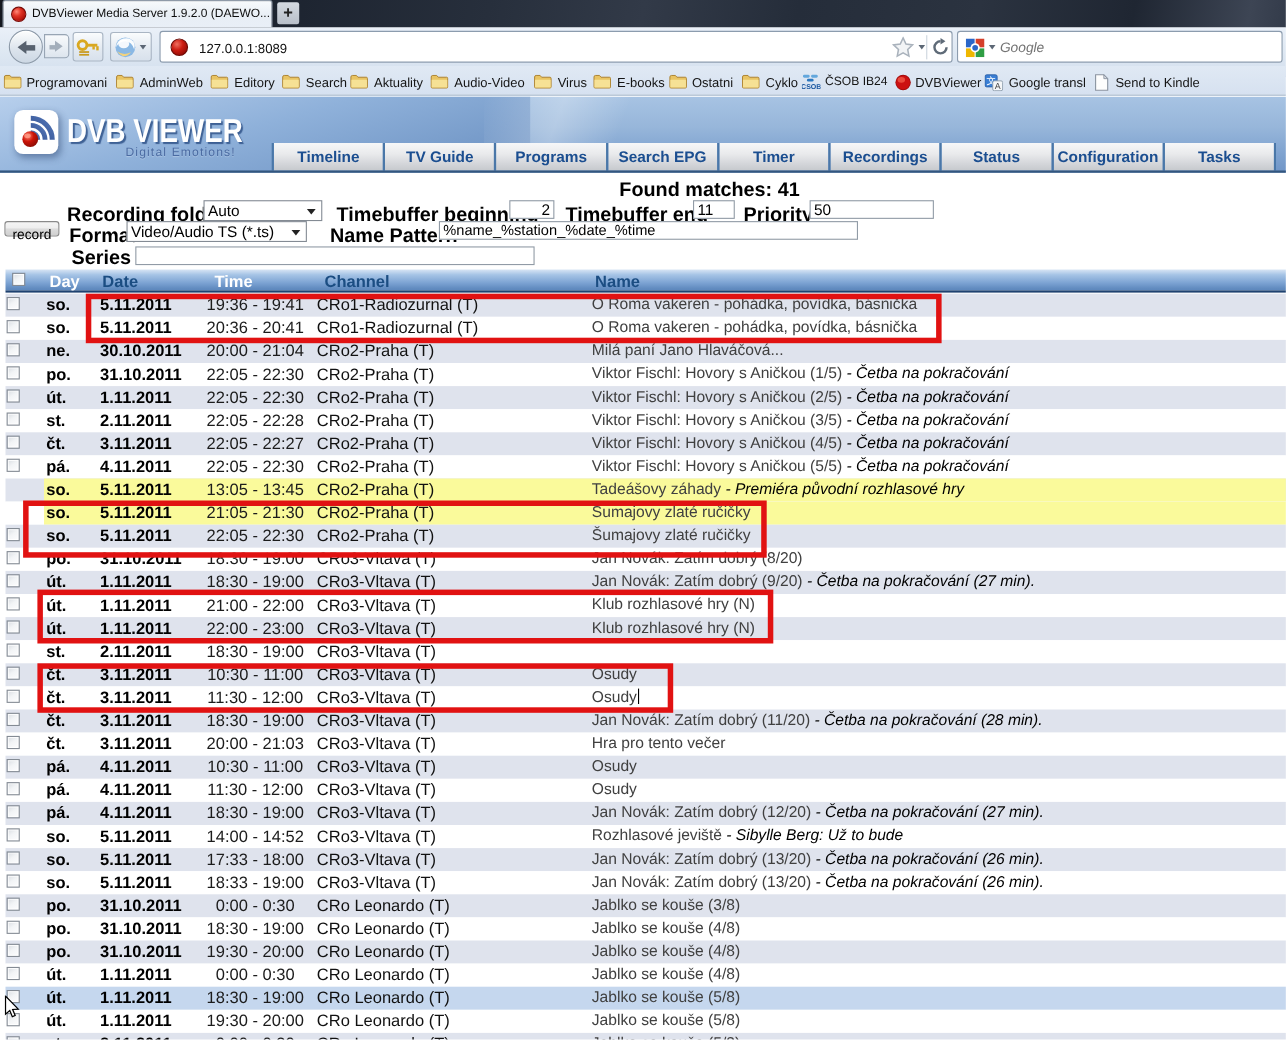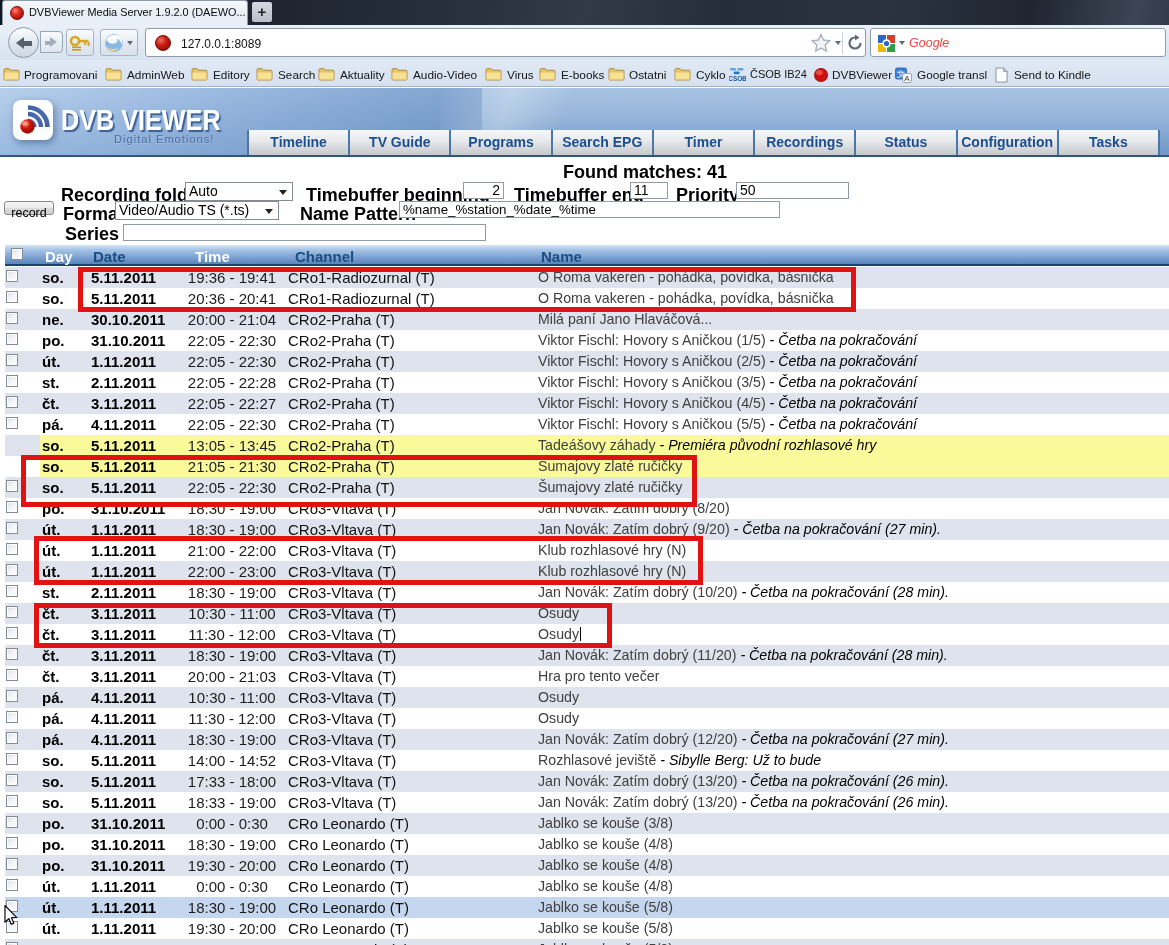--- a/index.html
+++ b/index.html
@@ -36,21 +36,21 @@
 .toolbtn { position:absolute; top:4px; height:27px; border:1px solid #a9b5c3; border-radius:3px;
   background:linear-gradient(#fafcfd,#e2e9f1 60%,#d8e1ec); }
 #urlbar { position:absolute; left:145px; top:3px; width:721px; height:29px; background:#fff;
   border:1px solid #8c9cae; border-radius:3px; }
 #urlbar .fav { position:absolute; left:9px; top:6px; width:16px; height:16px; border-radius:50%;
   background:radial-gradient(circle at 35% 30%, #f07060 0%, #cc1d12 40%, #8d0a05 85%); border:1px solid #6d0a05; }
 #urlbar .txt { position:absolute; left:35px; top:8px; font-size:12px; color:#111; }
 #urlbar .sep { position:absolute; left:696px; top:3px; width:1px; height:22px; background:#ccd5de; }
 #searchbox { position:absolute; left:870px; top:3px; width:296px; height:29px; background:#fff;
   border:1px solid #8c9cae; border-radius:3px; }
-#searchbox .ph { position:absolute; left:38px; top:7px; font-size:12.5px; font-style:italic; color:#ef4444; }
+#searchbox .ph { position:absolute; left:38px; top:7px; font-size:12.5px; font-style:italic; color:#737373; }
 .caret { position:absolute; width:0; height:0; border:3.5px solid transparent; border-top:4.5px solid #5c6775; }
 
 
 #bmbar { position:absolute; left:0; top:60px; width:1169px; height:27px;
   background:linear-gradient(#e0e9f4,#d6e1f0); border-bottom:1px solid #9fb2c8; }
 .bmi { position:absolute; top:7px; }
 .bmt { position:absolute; top:8px; font-size:11.8px; color:#151515; white-space:nowrap; }
 
 
 #phead { position:absolute; left:0; top:88px; width:1169px; height:69px;
@@ -436,21 +436,20 @@
       <span class="c-time">22:00 - 23:00</span>
       <span class="c-ch">CRo3-Vltava (T)</span>
       <span class="c-name"><a class="lnk">Klub rozhlasové hry (N)</a></span>
     </div>
 <div class="tr" style="top:582px;background:#ffffff">
       <span class="cb" style="left:1px;top:3px"></span>
       <span class="c-day">st.</span>
       <span class="c-date">2.11.2011</span>
       <span class="c-time">18:30 - 19:00</span>
       <span class="c-ch">CRo3-Vltava (T)</span>
-      <span class="c-name"><a class="lnk">Jan Novák: Zatím dobrý (10/20)</a><span class="ital"> - Četba na pokračování (28 min).</span></span>
     </div>
 <div class="tr" style="top:603px;background:#dfe3ed">
       <span class="cb" style="left:1px;top:3px"></span>
       <span class="c-day">čt.</span>
       <span class="c-date">3.11.2011</span>
       <span class="c-time">10:30 - 11:00</span>
       <span class="c-ch">CRo3-Vltava (T)</span>
       <span class="c-name"><a class="lnk">Osudy</a></span>
     </div>
 <div class="tr" style="top:624px;background:#ffffff">

